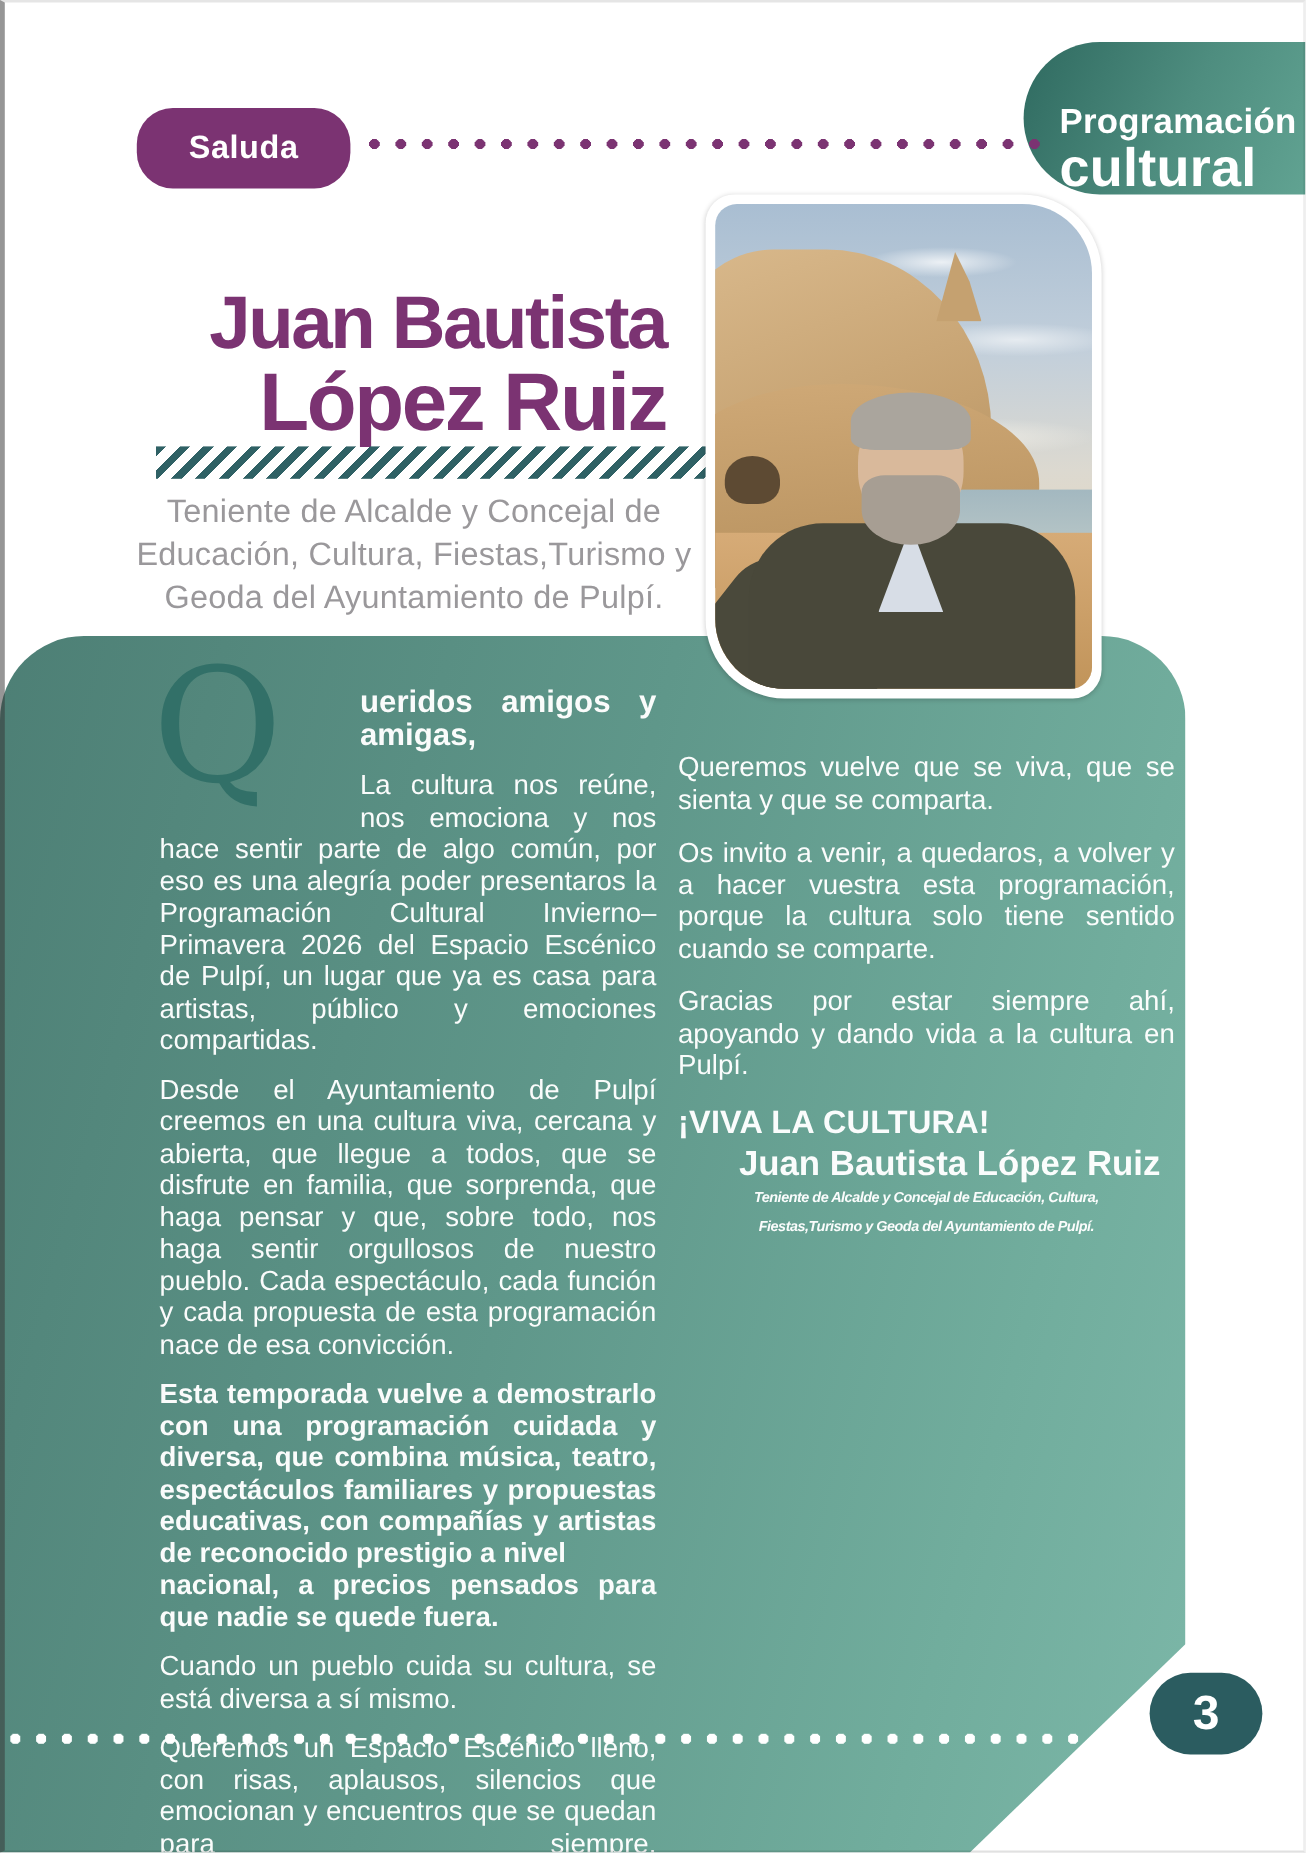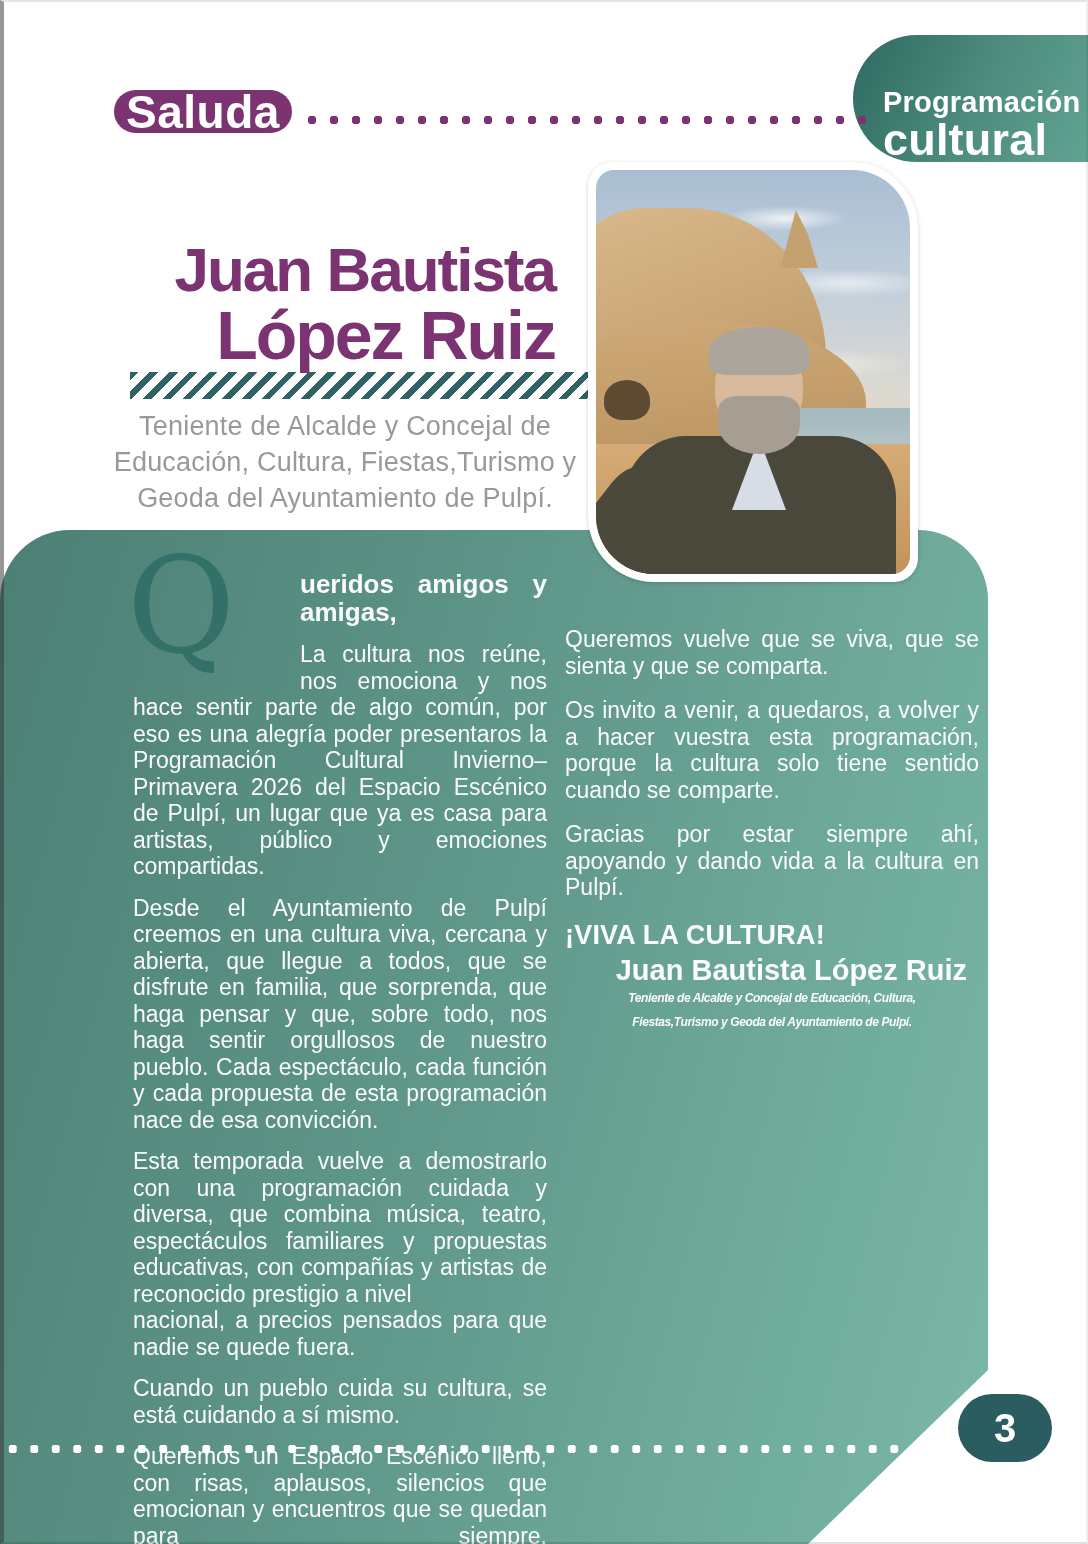--- a/index.html
+++ b/index.html
@@ -8,23 +8,23 @@
     font-family:"Liberation Sans",sans-serif;overflow:hidden;margin:0 auto;
   }
   
   .edges{position:absolute;inset:0;z-index:50;pointer-events:none;
     border-left:4px solid rgba(55,55,55,.52);
     border-top:2px solid rgba(0,0,0,.10);
     border-right:2px solid rgba(0,0,0,.07);
     border-bottom:2px solid rgba(0,0,0,.12);}
 
   
-  .saluda-badge{position:absolute;left:114px;top:90px;width:178px;height:43px;
+  .saluda-badge{position:absolute;left:114px;top:90px;width:178px;height:67px;
     background:#7b3372;border-radius:30px;color:#fff;display:flex;align-items:center;justify-content:center;
-    font-size:46px;font-weight:700;letter-spacing:.5px;z-index:4;}
+    font-size:27px;font-weight:700;letter-spacing:.5px;z-index:4;}
   .purple-dots{position:absolute;left:301px;top:115px;width:566px;height:10px;z-index:4;
     background-image:radial-gradient(circle 4.4px at 50% 50%, #7b3372 97%, transparent 100%);
     background-size:22px 10px;background-repeat:repeat-x;}
   .prog-badge{position:absolute;left:853px;top:35px;width:235px;height:127px;z-index:2;
     background:linear-gradient(115deg,#2f6a60 0%,#4e8d7f 55%,#61a392 100%);
     border-radius:82px 0 0 82px;color:#fff;box-sizing:border-box;padding:52px 0 0 30px;}
   .prog-badge .l1{font-size:29px;font-weight:700;line-height:30px;letter-spacing:.2px;}
   .prog-badge .l2{font-size:45px;font-weight:800;line-height:46px;letter-spacing:.2px;}
 
   
@@ -75,21 +75,21 @@
   .teal-panel{position:absolute;left:0;top:530px;width:988px;height:1014px;z-index:1;
     background:linear-gradient(105deg,#4d7f75 0%,#5f978a 45%,#71ad9d 80%,#7cb7a8 100%);
     border-radius:70px 70px 0 0;
     clip-path:polygon(0 0,988px 0,988px 840px,808px 1014px,0 1014px);
     color:rgba(255,255,255,.97);}
   .col{position:absolute;width:414px;font-size:23px;line-height:26.5px;}
   .col p{margin:0 0 15px 0;text-align:justify;}
   .col-left{left:133px;top:40px;}
   .col-right{left:565px;top:96px;}
   .col-right p{margin-bottom:18px;}
-  .pre{white-space:pre-line;}
+  .pre{white-space:pre-line;font-weight:bold;}
   .justify-last{text-align-last:justify;}
   .dropcap{float:left;width:167px;height:100px;}
   .dropcap span{display:block;font-family:"DejaVu Serif",serif;font-size:132px;line-height:100px;
     color:#327068;margin-top:-14px;margin-left:-6px;}
   .greeting{font-size:26px;font-weight:700;line-height:28px;margin:0 0 24px 0;}
   .viva{margin-top:21px;font-size:27px;font-weight:700;text-align:left;letter-spacing:.2px;}
   .sig-name{margin-top:9px;font-size:29px;font-weight:800;text-align:right;padding-right:12px;}
   .sig-title{margin-top:2px;font-size:12px;font-weight:700;font-style:italic;line-height:24px;
     text-align:center;letter-spacing:-0.4px;white-space:pre-line;}
   .bottom-dots{position:absolute;left:2px;top:914px;width:902px;height:10px;
@@ -144,21 +144,21 @@
 
     <div class="col col-left">
       <div class="dropcap">
         <span>Q</span>
       </div>
       <p class="greeting">ueridos amigos y amigas,</p>
       <p>La cultura nos reúne, nos emociona y nos hace sentir parte de algo común, por eso es una alegría poder presentaros la Programación Cultural Invierno–Primavera 2026 del Espacio Escénico de Pulpí, un lugar que ya es casa para artistas, público y emociones compartidas.</p>
       <p>Desde el Ayuntamiento de Pulpí creemos en una cultura viva, cercana y abierta, que llegue a todos, que se disfrute en familia, que sorprenda, que haga pensar y que, sobre todo, nos haga sentir orgullosos de nuestro pueblo. Cada espectáculo, cada función y cada propuesta de esta programación nace de esa convicción.</p>
       <p class="pre">Esta temporada vuelve a demostrarlo con una programación cuidada y diversa, que combina música, teatro, espectáculos familiares y propuestas educativas, con compañías y artistas de reconocido prestigio a nivel
 nacional, a precios pensados para que nadie se quede fuera.</p>
-      <p>Cuando un pueblo cuida su cultura, se está cuidando a sí mismo.</p>
+      <p>Cuando un pueblo cuida su cultura, se está diversa a sí mismo.</p>
       <p class="justify-last">Queremos un Espacio Escénico lleno, con risas, aplausos, silencios que emocionan y encuentros que se quedan para siempre.</p>
     </div>
 
     <div class="col col-right">
       <p>Queremos vuelve que se viva, que se sienta y que se comparta.</p>
       <p>Os invito a venir, a quedaros, a volver y a hacer vuestra esta programación, porque la cultura solo tiene sentido cuando se comparte.</p>
       <p>Gracias por estar siempre ahí, apoyando y dando vida a la cultura en Pulpí.</p>
       <div class="viva">¡VIVA LA CULTURA!</div>
       <div class="sig-name">Juan Bautista López Ruiz</div>
       <div class="sig-title">Teniente de Alcalde y Concejal de Educación, Cultura,

